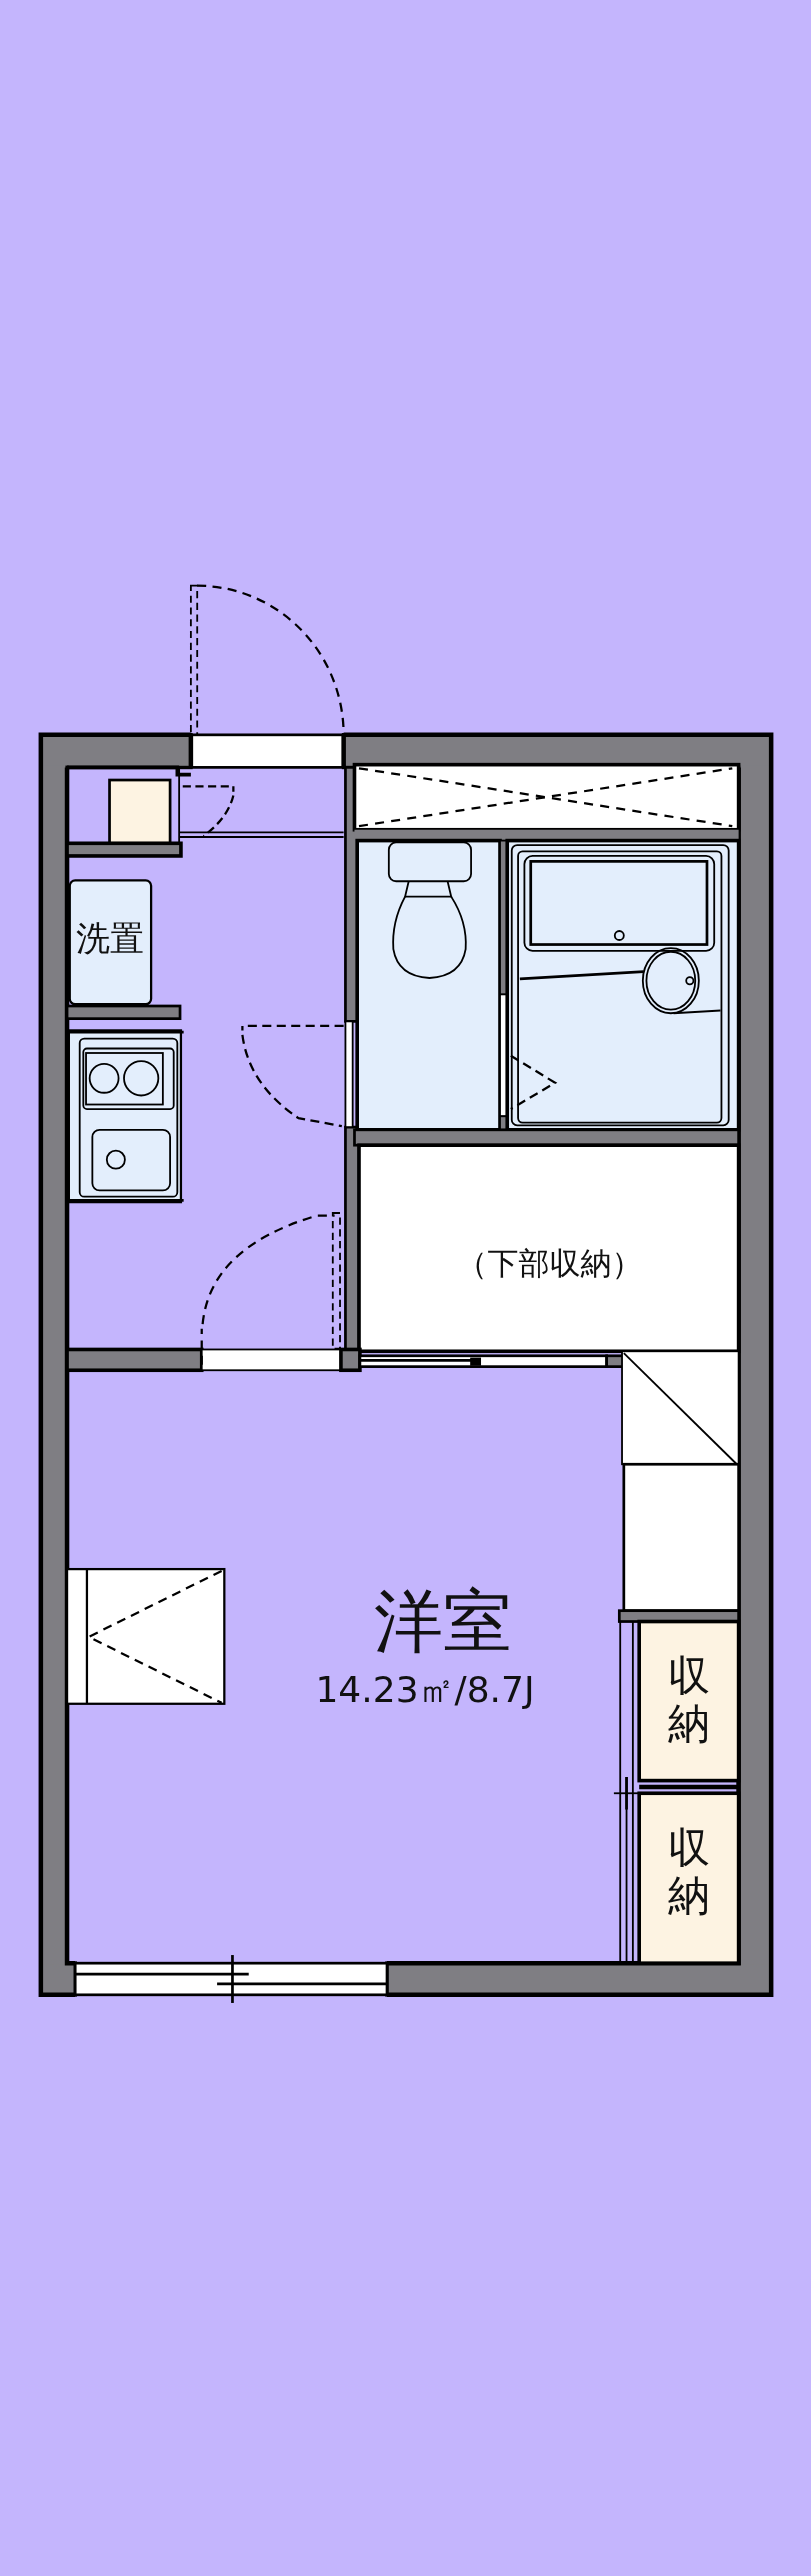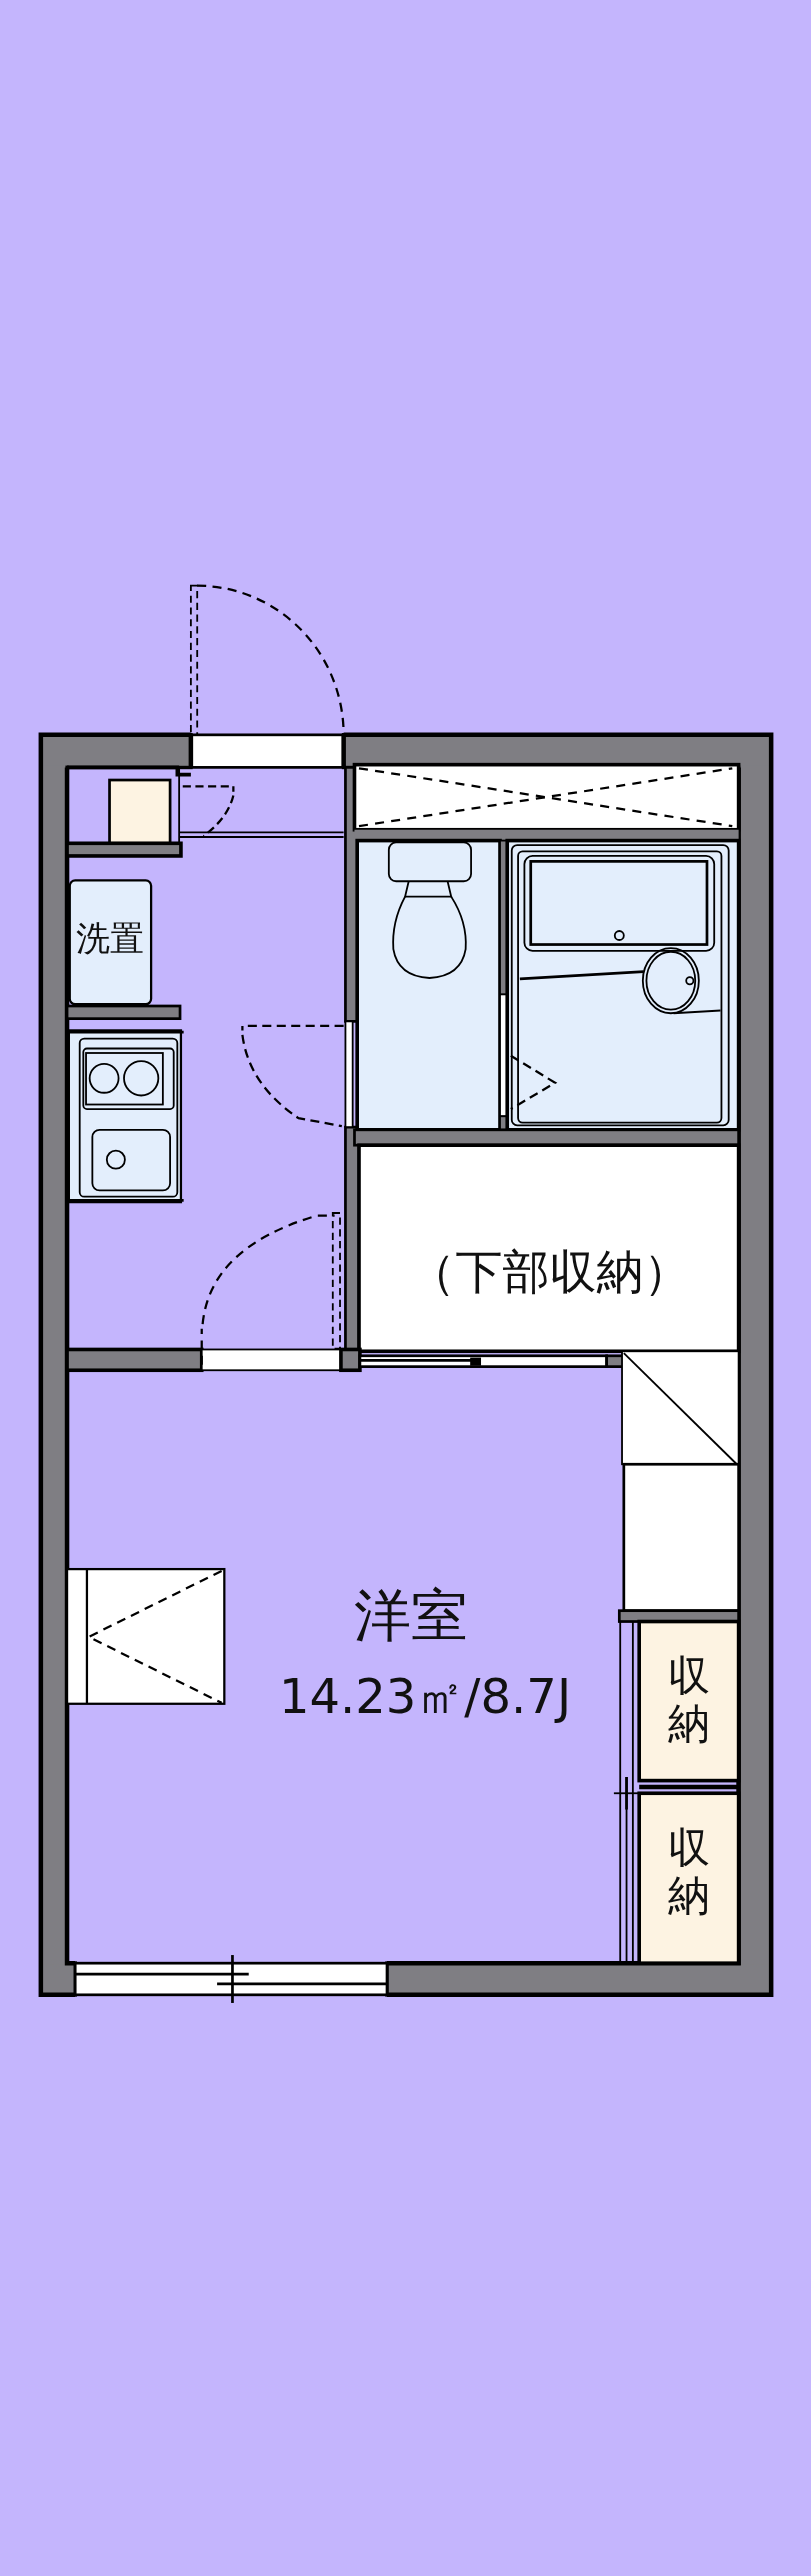--- a/index.html
+++ b/index.html
@@ -187,24 +187,24 @@
     <g>
       <rect x="83" y="2172" width="345" height="35" fill="#fff" stroke="#000" stroke-width="3"></rect>
       <line x1="83" y1="2184" x2="275" y2="2184" stroke="#000" stroke-width="3"></line>
       <line x1="240" y1="2195" x2="428" y2="2195" stroke="#000" stroke-width="3"></line>
       <line x1="257" y1="2163" x2="257" y2="2216" stroke="#000" stroke-width="3"></line>
     </g>
   </svg>
 
   <div class="lbl" style="left:72px; top:920px; width:76px; font-size:34px;">洗置</div>
 
-  <div class="lbl" style="left:362px; top:1246px; width:375px; font-size:47px;">（下部収納）</div>
-
-  <div class="lbl" style="left:221px; top:1584px; width:380px; font-size:57px;">洋室</div>
-  <div class="lbl" style="left:226px; top:1670px; width:398px; font-size:48px;">14.23㎡/8.7J</div>
+  <div class="lbl" style="left:362px; top:1246px; width:375px; font-size:31px;">（下部収納）</div>
+
+  <div class="lbl" style="left:253px; top:1584px; width:380px; font-size:69px;">洋室</div>
+  <div class="lbl" style="left:226px; top:1670px; width:398px; font-size:36px;">14.23㎡/8.7J</div>
 
   <div class="lbl-v" style="left:662px; top:1652px; font-size:42px;">
     <div>収</div>
     <div>納</div>
   </div>
   <div class="lbl-v" style="left:662px; top:1824px; font-size:42px;">
     <div>収</div>
     <div>納</div>
   </div>
 </div>

